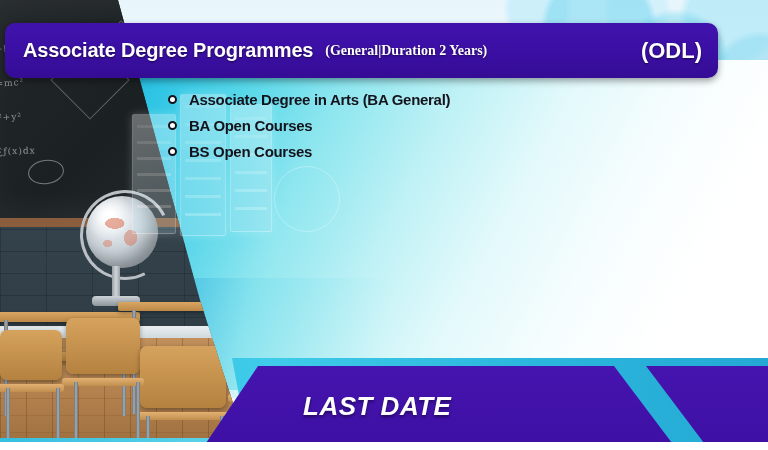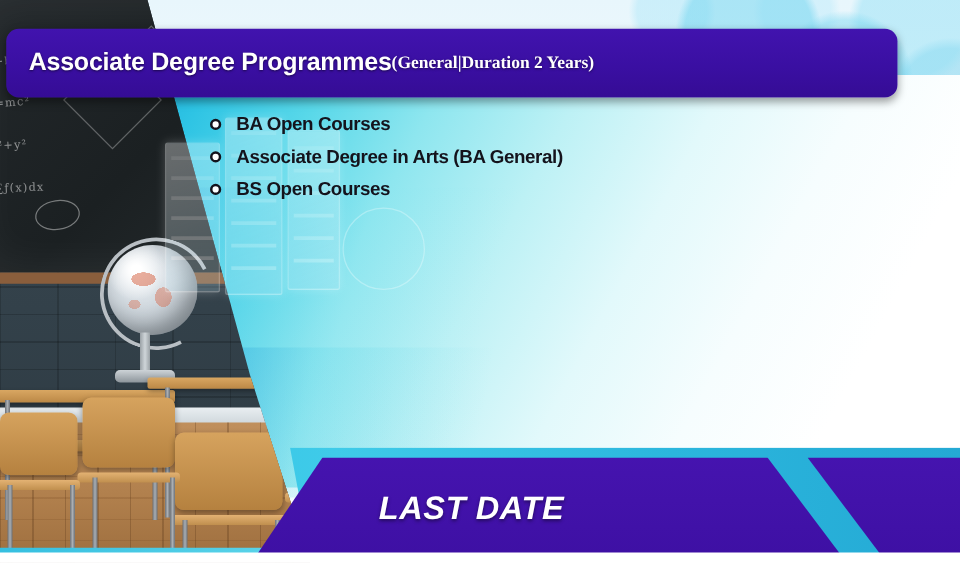--- a/index.html
+++ b/index.html
@@ -154,21 +154,21 @@
     box-shadow:0 3px 7px rgba(0,0,0,.38);
     display:flex;align-items:center;
   }
   .banner-title{
     color:#ffffff;font-size:20px;font-weight:bold;letter-spacing:-.2px;
     margin-left:18px;white-space:nowrap;
     text-shadow:0 1px 2px rgba(0,0,0,.55);
   }
   .banner-sub{
     color:#ffffff;font-family:"Liberation Serif",serif;font-weight:bold;
-    font-size:14px;white-space:nowrap;
+    font-size:14px;margin-left:12px;white-space:nowrap;
     text-shadow:0 1px 2px rgba(0,0,0,.5);
   }
   .banner-mode{
     color:#ffffff;font-size:22px;font-weight:bold;white-space:nowrap;
     margin-left:auto;margin-right:16px;
     text-shadow:0 1px 2px rgba(0,0,0,.55);
   }
 
   
   .bullets{position:absolute;left:168px;top:88px;width:420px;}
@@ -301,30 +301,31 @@
         <i style="top:102px"></i>
     </div>
     <div class="hex" style="left:-34px;top:6px;width:54px;height:54px;transform:rotate(45deg);"></div>
     <div class="hex" style="left:6px;top:-18px;width:36px;height:36px;transform:rotate(45deg);"></div>
     <div class="hex" style="left:178px;top:120px;width:64px;height:64px;border-radius:50%;"></div>
   </div>
 
   <div class="banner">
     <span class="banner-title">Associate Degree Programmes</span>
     <span class="banner-sub">(General|Duration 2 Years)</span>
+    <span class="banner-mode">(ODL)</span>
   </div>
 
   <div class="bullets">
     <div class="bullet-row">
       <span class="bullet-dot"></span>
-      <span class="bullet-text">BA Open Courses</span>
+      <span class="bullet-text">Associate Degree in Arts (BA General)</span>
     </div>
     <div class="bullet-row">
       <span class="bullet-dot"></span>
-      <span class="bullet-text">Associate Degree in Arts (BA General)</span>
+      <span class="bullet-text">BA Open Courses</span>
     </div>
     <div class="bullet-row">
       <span class="bullet-dot"></span>
       <span class="bullet-text">BS Open Courses</span>
     </div>
   </div>
 
   <div class="bottom">
     <div class="bb-cyan"></div>
     <div class="bb-left"></div>

